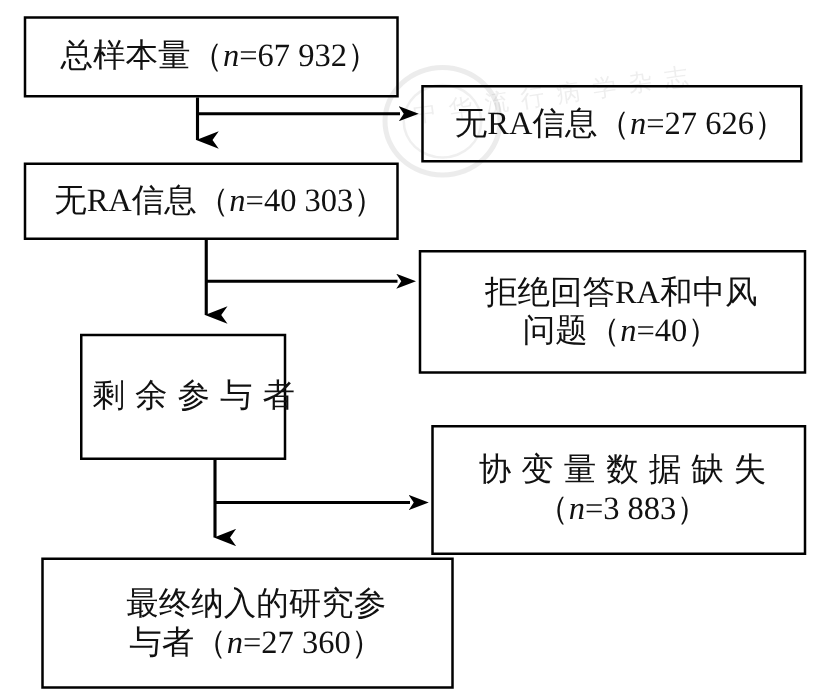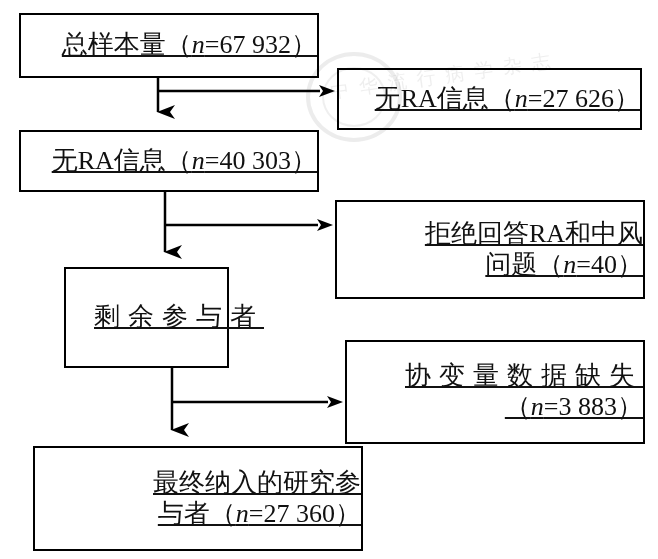--- a/index.html
+++ b/index.html
@@ -62,23 +62,22 @@
   }
   .node-line {
     font-size: 26px;
     line-height: 1.18;
     white-space: nowrap;
   }
   .node.single .node-line {
     text-align: center;
   }
   .node.left .node-line {
-    text-align: right;
+    text-align: center;
     padding-left: 14px;
-    text-decoration: underline;
   }
   .spaced {
     letter-spacing: 8px;
   }
   .ital {
     font-style: italic;
   }
   .connector-layer {
     position: absolute;
     left: 0;
@@ -147,21 +146,21 @@
   </div>
 
   <div class="node left" style="left:335px; top:188px; width:310px; height:99px;margin-top:12px;">
     <div class="node-line">拒绝回答RA和中风</div>
     <div class="node-line">
       <span>问题（</span><span class="ital">n</span><span>=40）</span>
     </div>
   </div>
 
   <div class="node left" style="left:64px; top:267px; width:165px; height:101px;">
-    <div class="node-line spaced" style="padding-left:28px;">剩余参与者</div>
+    <div class="node-line spaced" style="padding-left:8px;">剩余参与者</div>
   </div>
 
   <div class="node left" style="left:345px; top:340px; width:300px; height:104px;">
     <div class="node-line spaced" style="">协变量数据缺失</div>
     <div class="node-line" style="padding-left:6px;">
       <span>（</span><span class="ital">n</span><span>=3 883）</span>
     </div>
   </div>
 
   <div class="node left" style="left:33px; top:446px; width:330px; height:105px;">

